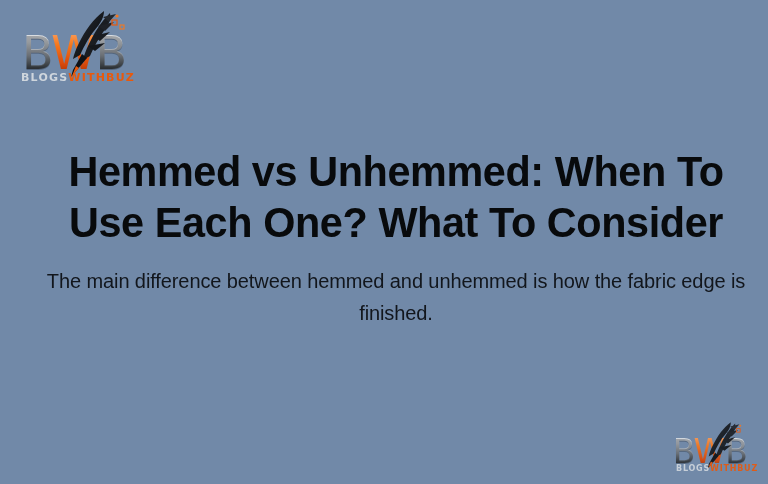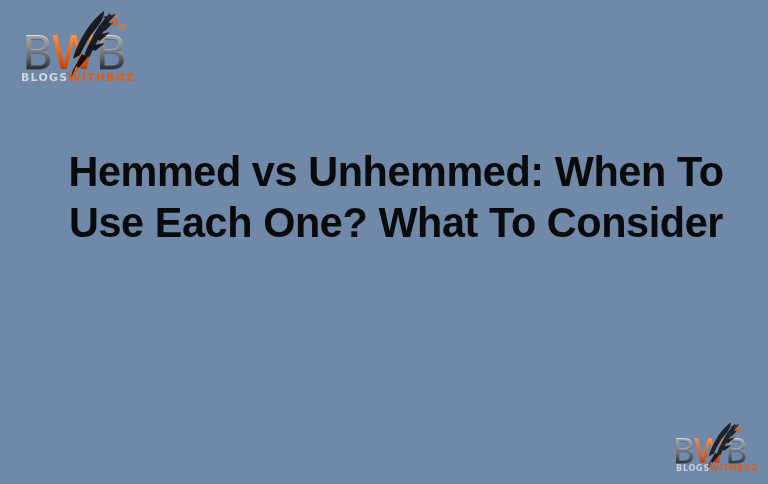--- a/index.html
+++ b/index.html
@@ -203,20 +203,21 @@
         <circle cx="57" cy="8" r="1.6" fill="#f5771d"></circle>
       </svg>
 
       <div class="logo-tag"><span class="tag-a">BLOGS</span><span class="tag-b">WITHBUZ</span></div>
 
     </div>
   </div>
 
   <div id="text-block">
     <h1 id="page-title" style="color: rgb(8, 10, 12);">Hemmed vs Unhemmed: When To Use Each One? What To Consider</h1>
+    <p id="page-subtitle" style="color: rgb(18, 22, 28);">The main difference between hemmed and unhemmed is how the fabric edge is finished.</p>
   </div>
 
   <div class="logo" id="watermark-logo">
     <div class="logo-inner">
 
       <div class="logo-word"><span class="ltr-b">B</span><span class="ltr-w">W</span><span class="ltr-b">B</span></div>
 
       <svg class="logo-quill" viewBox="0 0 66 70">
         <defs>
           <linearGradient id="qg2" x1="0" y1="0" x2="1" y2="1">

